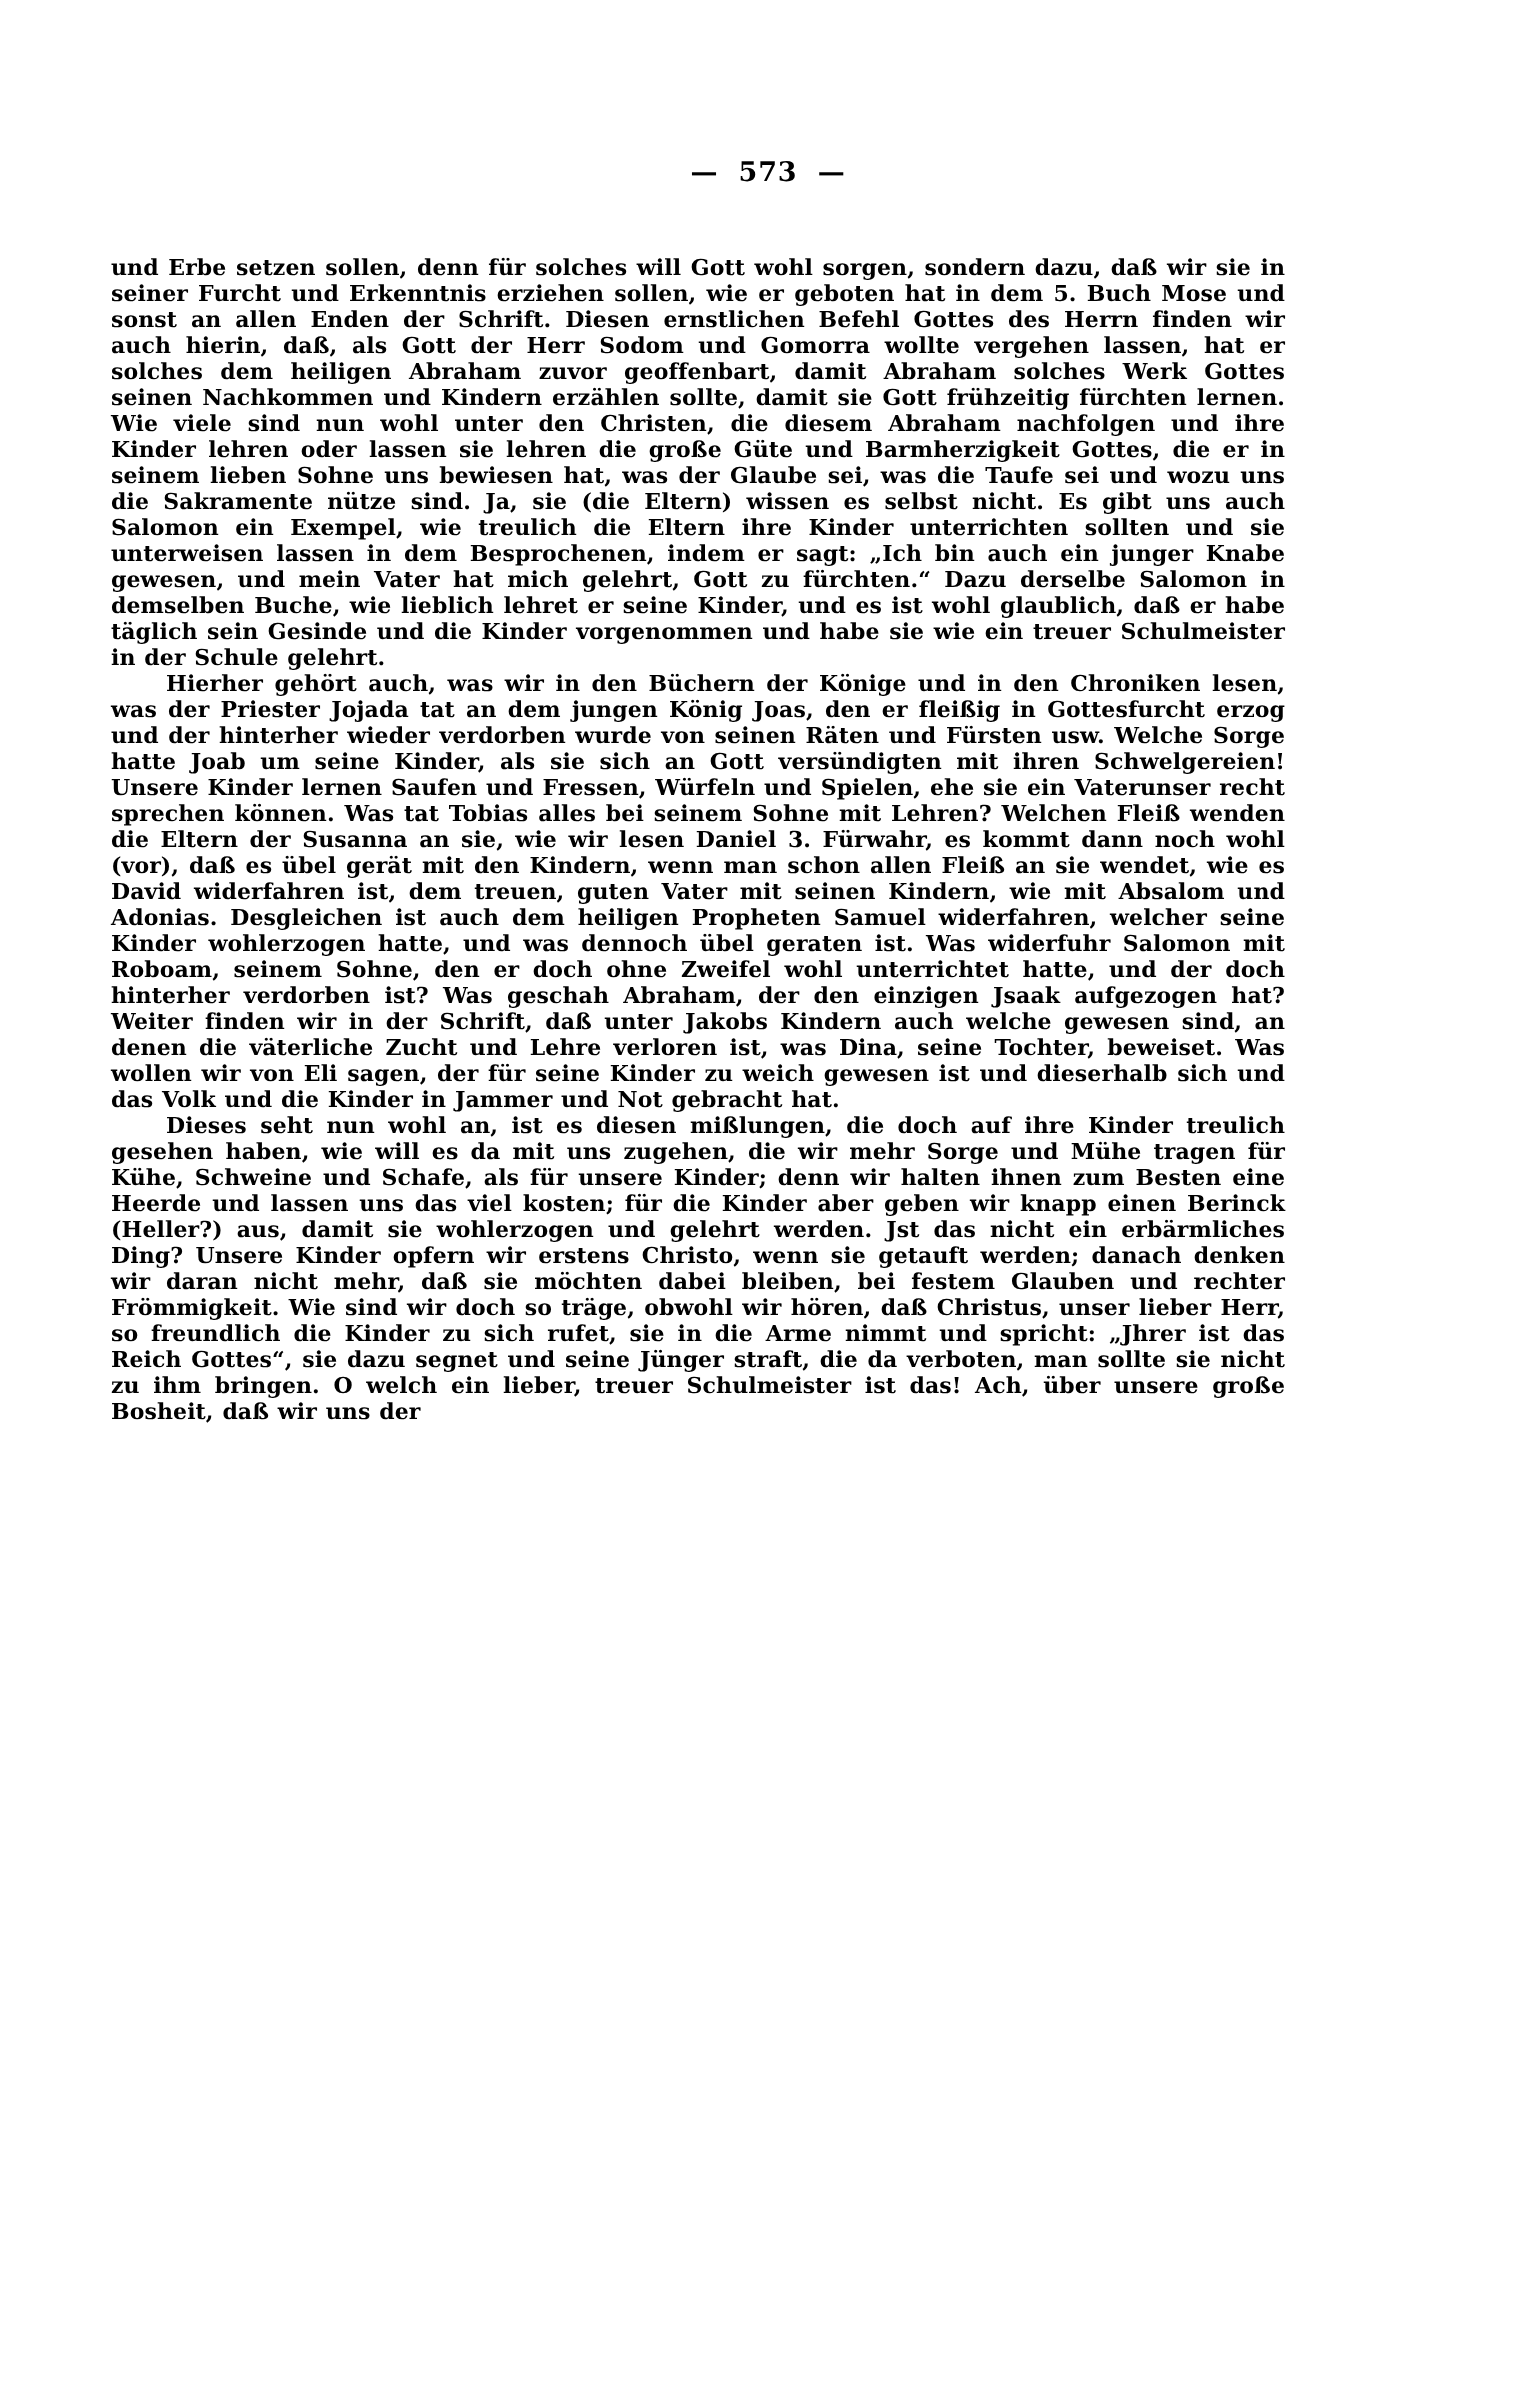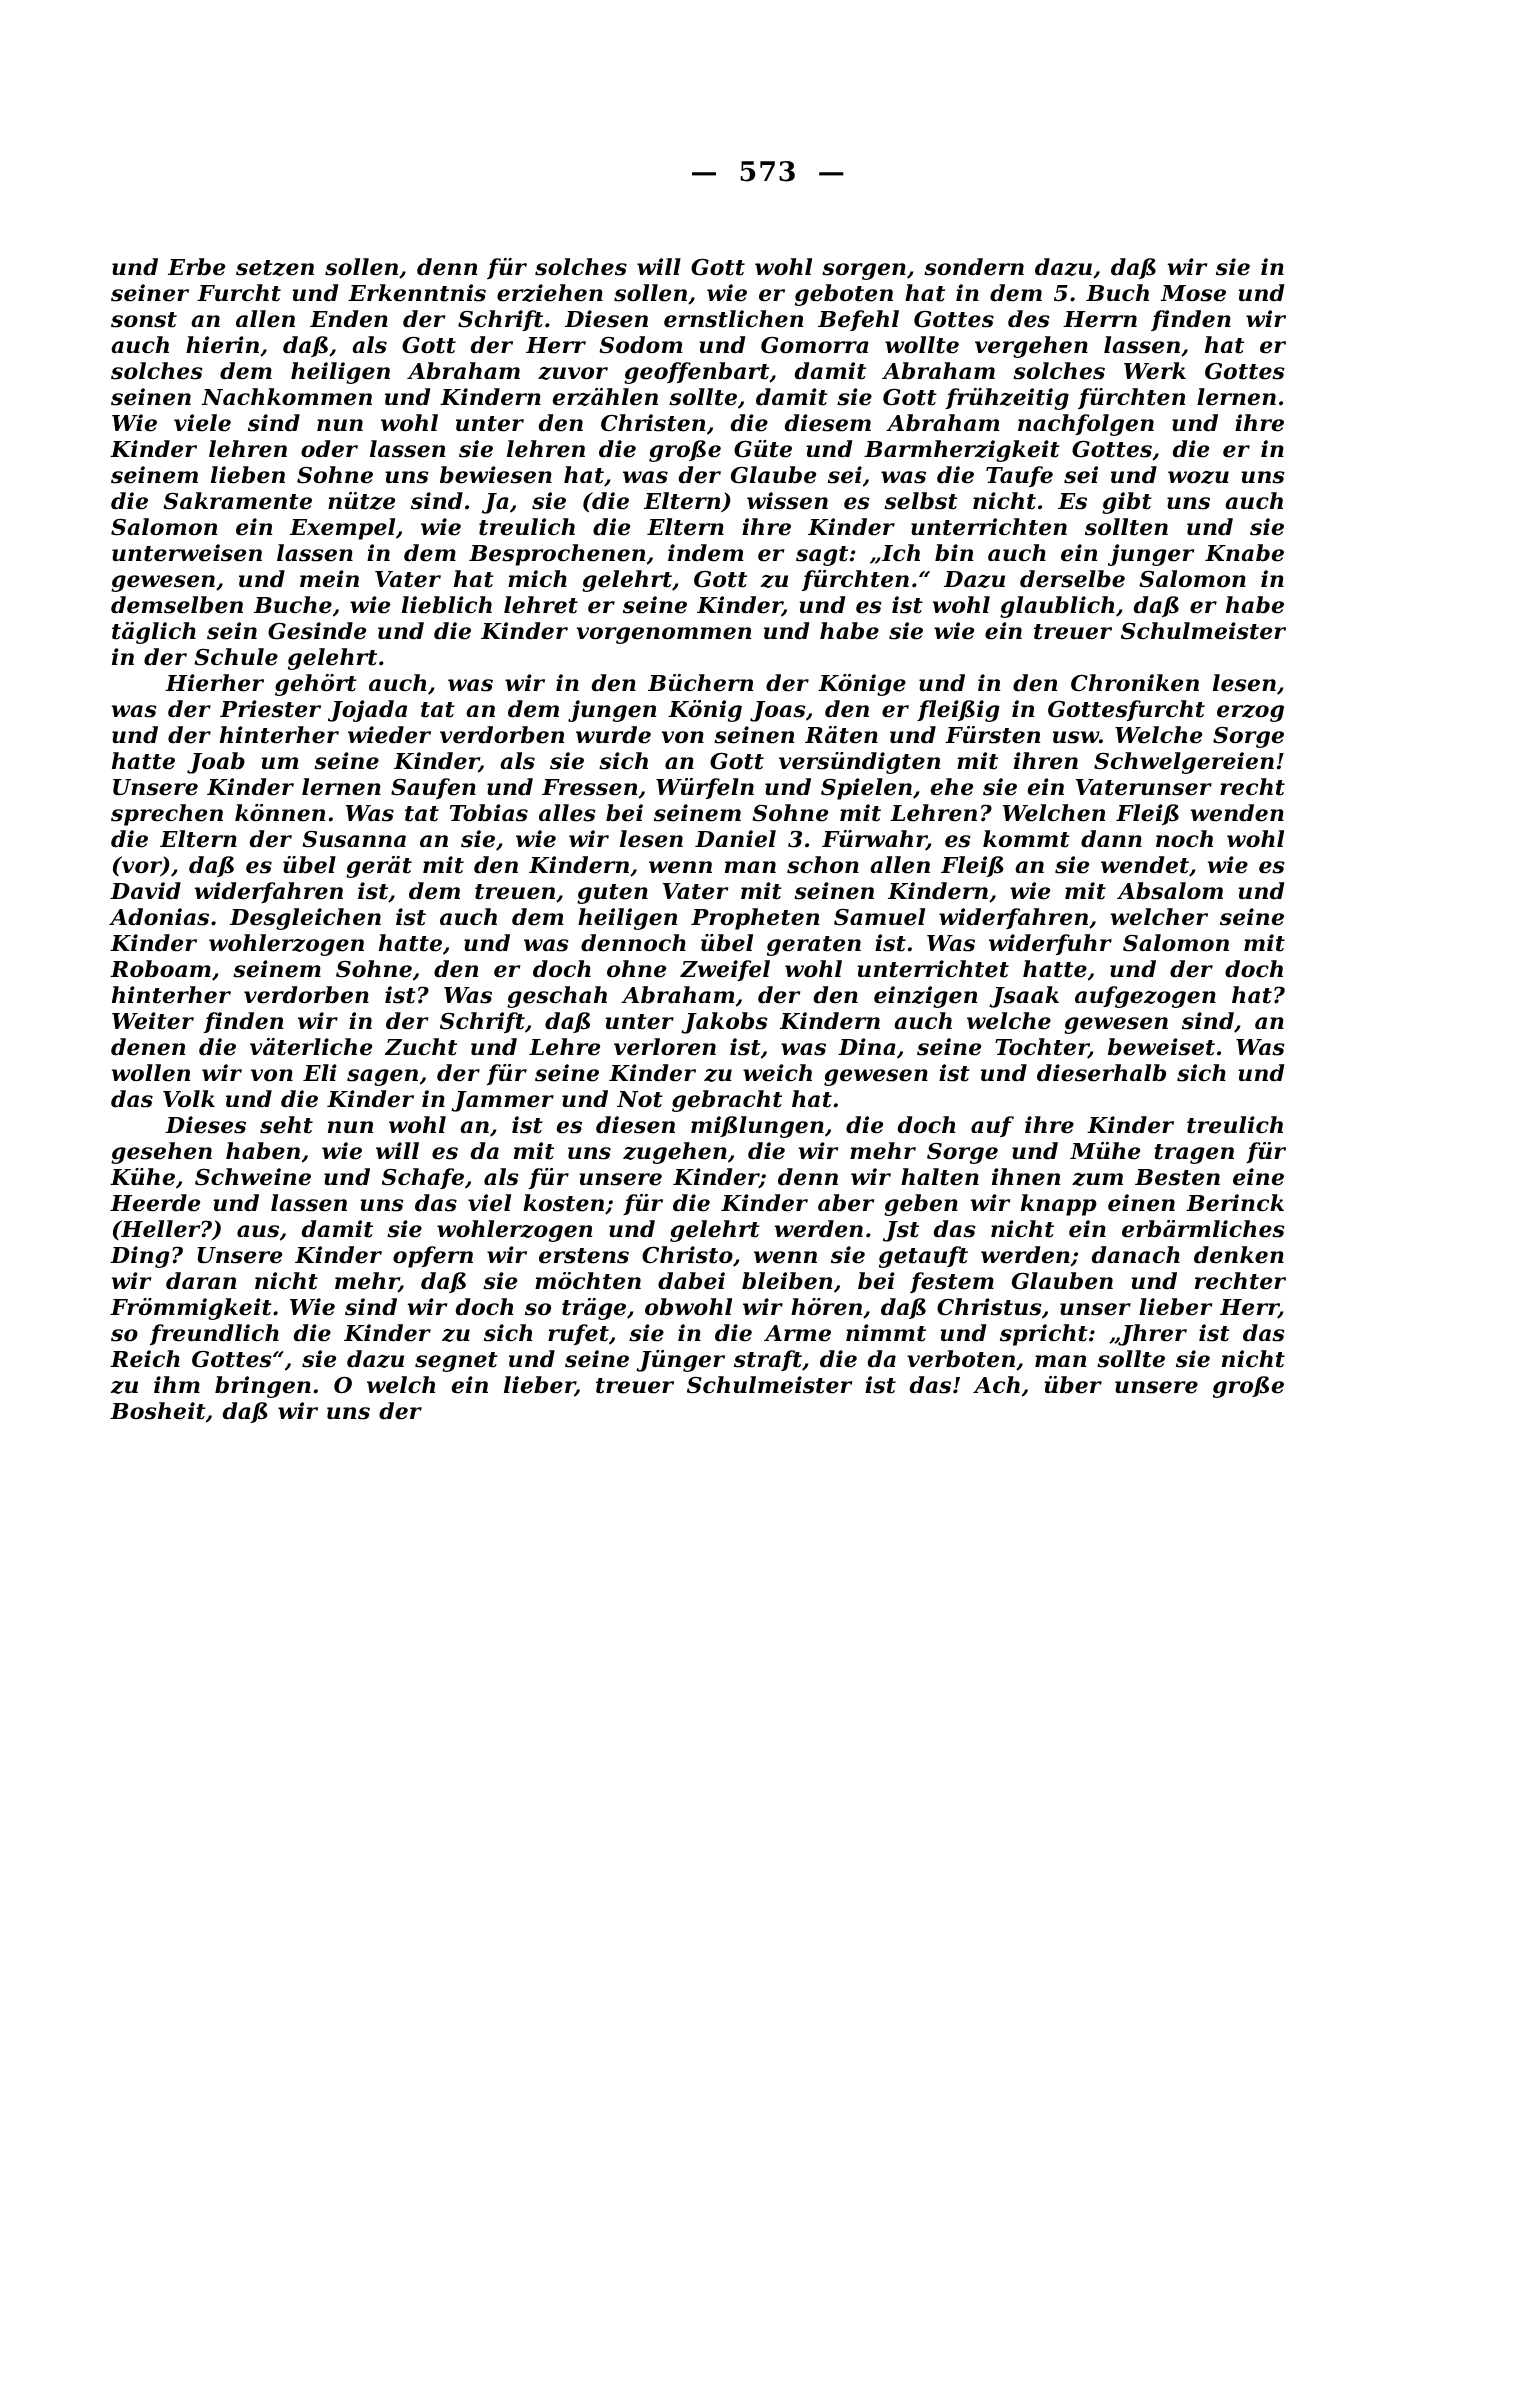--- a/index.html
+++ b/index.html
@@ -52,21 +52,20 @@
     margin: 0 0 0 0;
     text-align: justify;
     text-justify: inter-word;
     font-family: "DejaVu Serif", "Liberation Serif", serif;
     font-size: 22px;
     line-height: 26px;
     font-weight: 600;
     letter-spacing: 0.1px;
     word-spacing: 1px;
     hyphens: manual;
-    font-style: italic;
     -webkit-hyphens: manual;
   }
 
   
   .para, .folio {
     -webkit-font-smoothing: none;
     text-rendering: geometricPrecision;
   }
 
   .para.indent {

